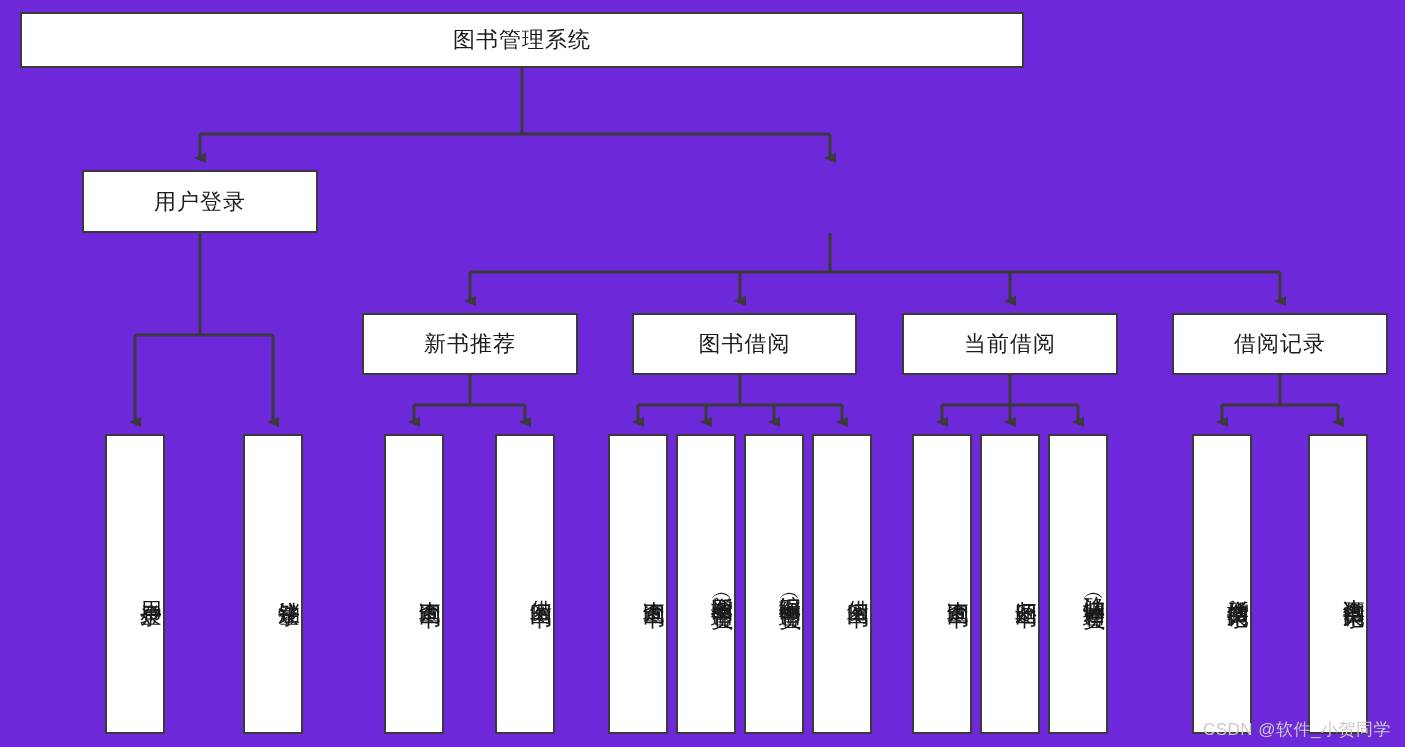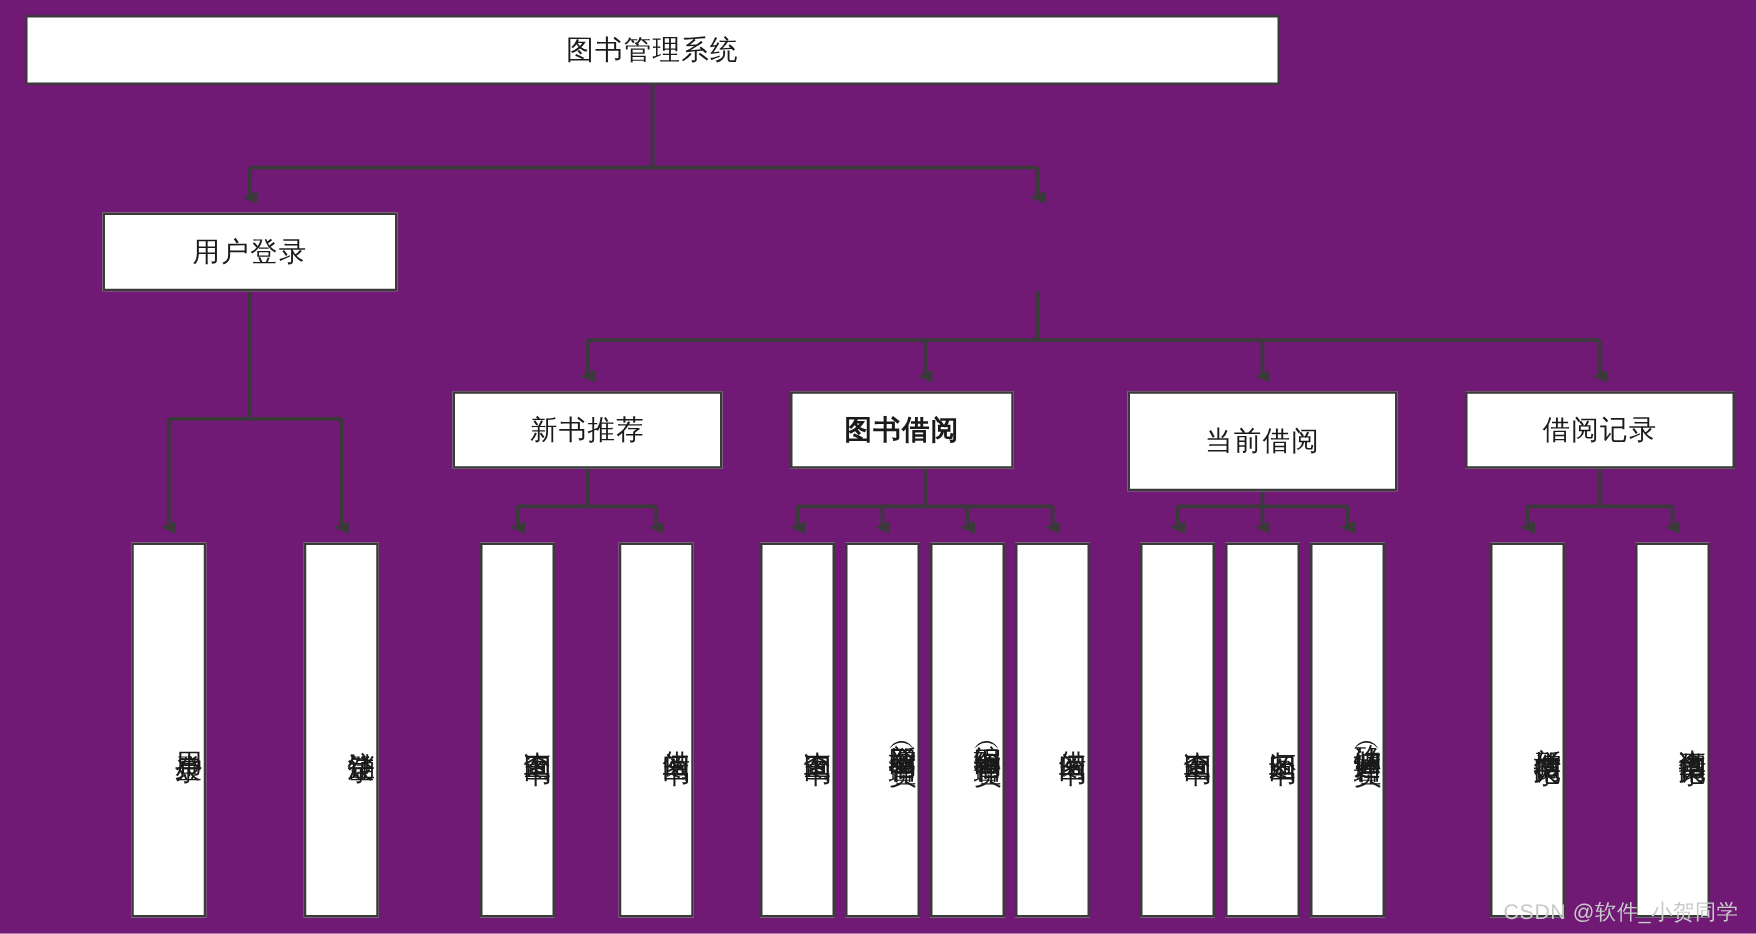--- a/index.html
+++ b/index.html
@@ -7,21 +7,21 @@
     padding: 0;
     background: #ffffff;
   }
   body {
     font-family: "Liberation Sans", "DejaVu Sans", sans-serif;
   }
   #canvas {
     position: relative;
     width: 1405px;
     height: 747px;
-    background: #701a75;
+    background: #6d28d9;
     overflow: hidden;
   }
   svg#wires {
     position: absolute;
     left: 0;
     top: 0;
     width: 1405px;
     height: 747px;
     pointer-events: none;
   }
@@ -126,25 +126,25 @@
 
   <div class="node h" style="left:82px; top:170px; width:236px; height:63px;">
     <span class="label">用户登录</span>
   </div>
 
 
   <div class="node h" style="left:362px; top:313px; width:216px; height:62px;">
     <span class="label">新书推荐</span>
   </div>
 
-  <div class="node h" style="left:632px; top:313px; width:179px; height:62px;font-weight:bold;">
+  <div class="node h" style="left:632px; top:313px; width:225px; height:62px;">
     <span class="label">图书借阅</span>
   </div>
 
-  <div class="node h" style="left:902px; top:313px; width:216px; height:80px;font-family:Liberation Serif, serif;">
+  <div class="node h" style="left:902px; top:313px; width:216px; height:62px;font-family:Liberation Serif, serif;">
     <span class="label">当前借阅</span>
   </div>
 
   <div class="node h" style="left:1172px; top:313px; width:216px; height:62px;text-align:right;">
     <span class="label">借阅记录</span>
   </div>
 
   <div class="node v" style="left:105px; top:434px; width:60px; height:300px;">
     <span class="label">用户登录</span>
   </div>

